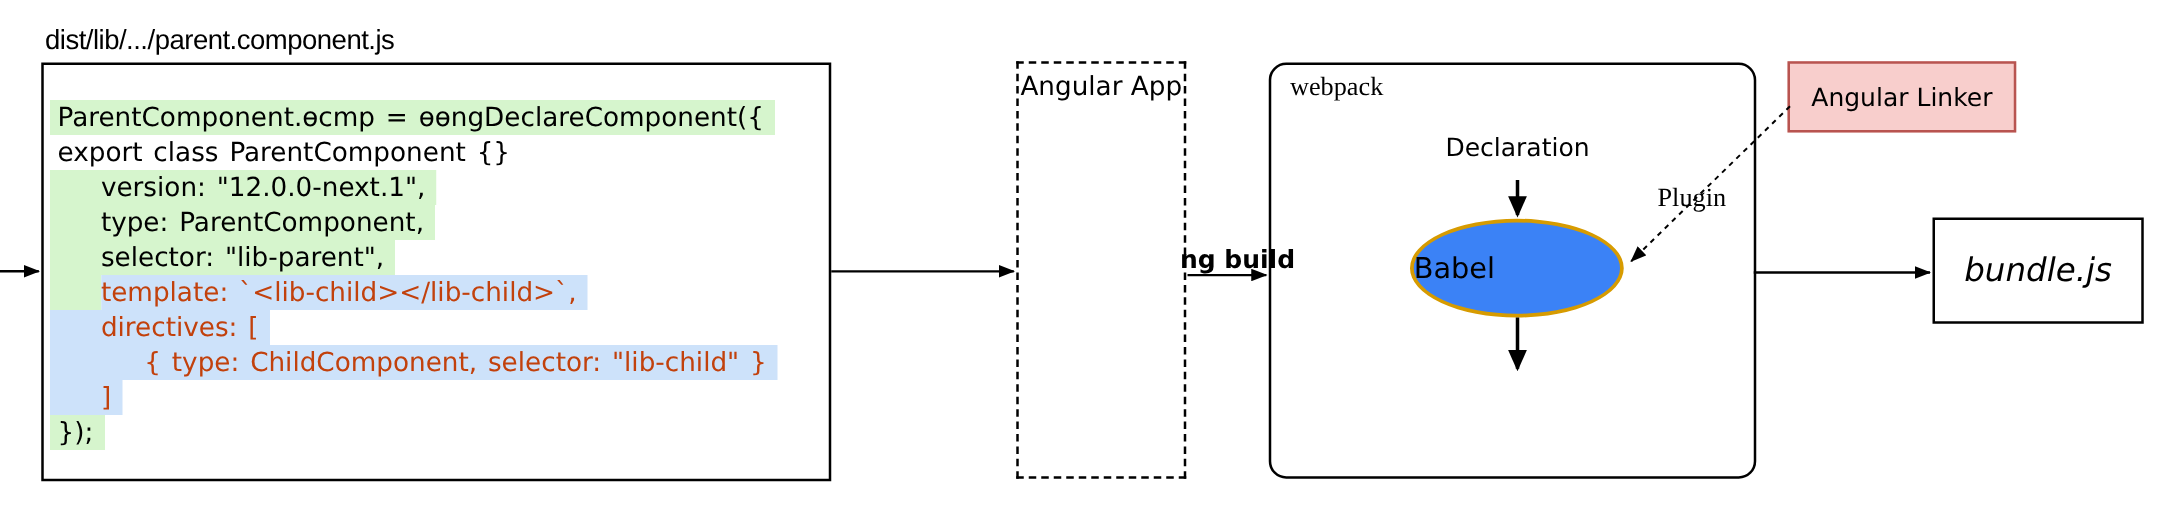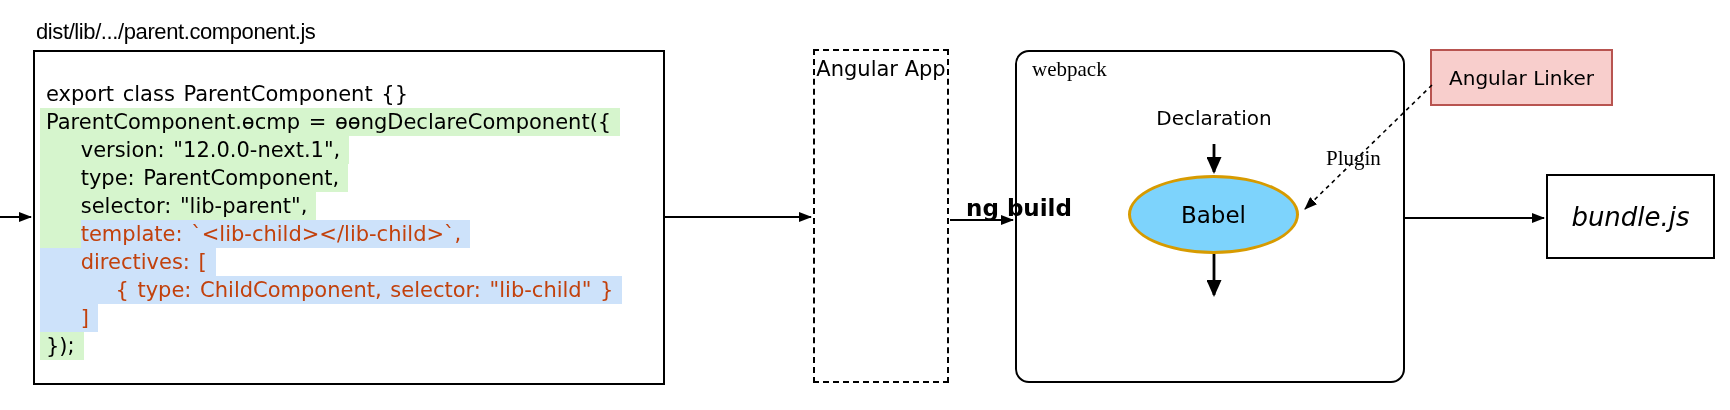--- a/index.html
+++ b/index.html
@@ -29,49 +29,49 @@
   
   #angular-app-box{left:813px; top:49px; width:132px; height:330px; border:2.5px dashed #000; background:#fff;}
   #angular-app-label{width:100%; text-align:center; padding-top:6px; font-size:21px;}
 
   
   #webpack-box{left:1015px; top:50px; width:386px; height:329px; border:2px solid #000; border-radius:14px; background:#fff;}
   #webpack-label{left:1032px; top:57px; font-size:21px;font-family:Liberation Serif, serif;}
   #declaration-label{left:1138px; top:106px; width:152px; text-align:center; font-size:20px;}
   #definition-label{left:1138px; top:306px; width:152px; text-align:center; font-size:20px;}
   #babel-ellipse{left:1128px; top:175px; width:165px; height:73px; border:3px solid #d79b00;
-    border-radius:50%; background:#7dd3fc; display:flex; align-items:center; justify-content:center; font-size:23px;}
+    border-radius:50%; background:#3b82f6; display:flex; align-items:center; font-size:23px;}
   #plugin-label{left:1326px; top:146px; font-size:21px;font-family:Liberation Serif, serif;}
 
   
   #angular-linker-box{left:1430px; top:49px; width:179px; height:53px; background:#f8cecc; border:2px solid #b85450;
     display:flex; align-items:center; justify-content:center; font-size:20px;}
 
   
   #bundle-box{left:1546px; top:174px; width:165px; height:81px; border:2px solid #000; background:#fff;
     display:flex; align-items:center; justify-content:center; font-size:26px;font-style:italic;}
 
   
   #npm-install-label{left:664px; top:192px; width:148px; text-align:center; font-size:19px;}
-  #ng-build-label{left:954px; top:195px; width:130px; text-align:center; font-size:23px; font-weight:bold;}
+  #ng-build-label{left:925px; top:195px; width:130px; text-align:center; font-size:20px; font-weight:bold;}
 
   
   #connectors{left:0; top:0; pointer-events:none;}
 </style>
 </head>
 <body>
 
 <div id="canvas">
 
   <div class="abs" id="file-title">dist/lib/.../parent.component.js</div>
 
   <div class="abs" id="code-box"></div>
   <div class="abs" id="code-block">
+      <div class="code-line"><span class="seg hl-green c-default">ParentComponent.ɵcmp = ɵɵngDeclareComponent({</span></div>
       <div class="code-line"><span class="seg hl-none c-default">export class ParentComponent {}</span></div>
-      <div class="code-line"><span class="seg hl-green c-default">ParentComponent.ɵcmp = ɵɵngDeclareComponent({</span></div>
       <div class="code-line"><span class="seg hl-green c-default">    version: "12.0.0-next.1",</span></div>
       <div class="code-line"><span class="seg hl-green c-default">    type: ParentComponent,</span></div>
       <div class="code-line"><span class="seg hl-green c-default">    selector: "lib-parent",</span></div>
       <div class="code-line"><span class="seg hl-green c-default">    </span><span class="seg hl-blue c-blue">template: `&lt;lib-child&gt;&lt;/lib-child&gt;`,</span></div>
       <div class="code-line"><span class="seg hl-blue c-blue">    directives: [</span></div>
       <div class="code-line"><span class="seg hl-blue c-blue">        { type: ChildComponent, selector: "lib-child" }</span></div>
       <div class="code-line"><span class="seg hl-blue c-blue">    ]</span></div>
       <div class="code-line"><span class="seg hl-green c-default">});</span></div>
     </div>
 

